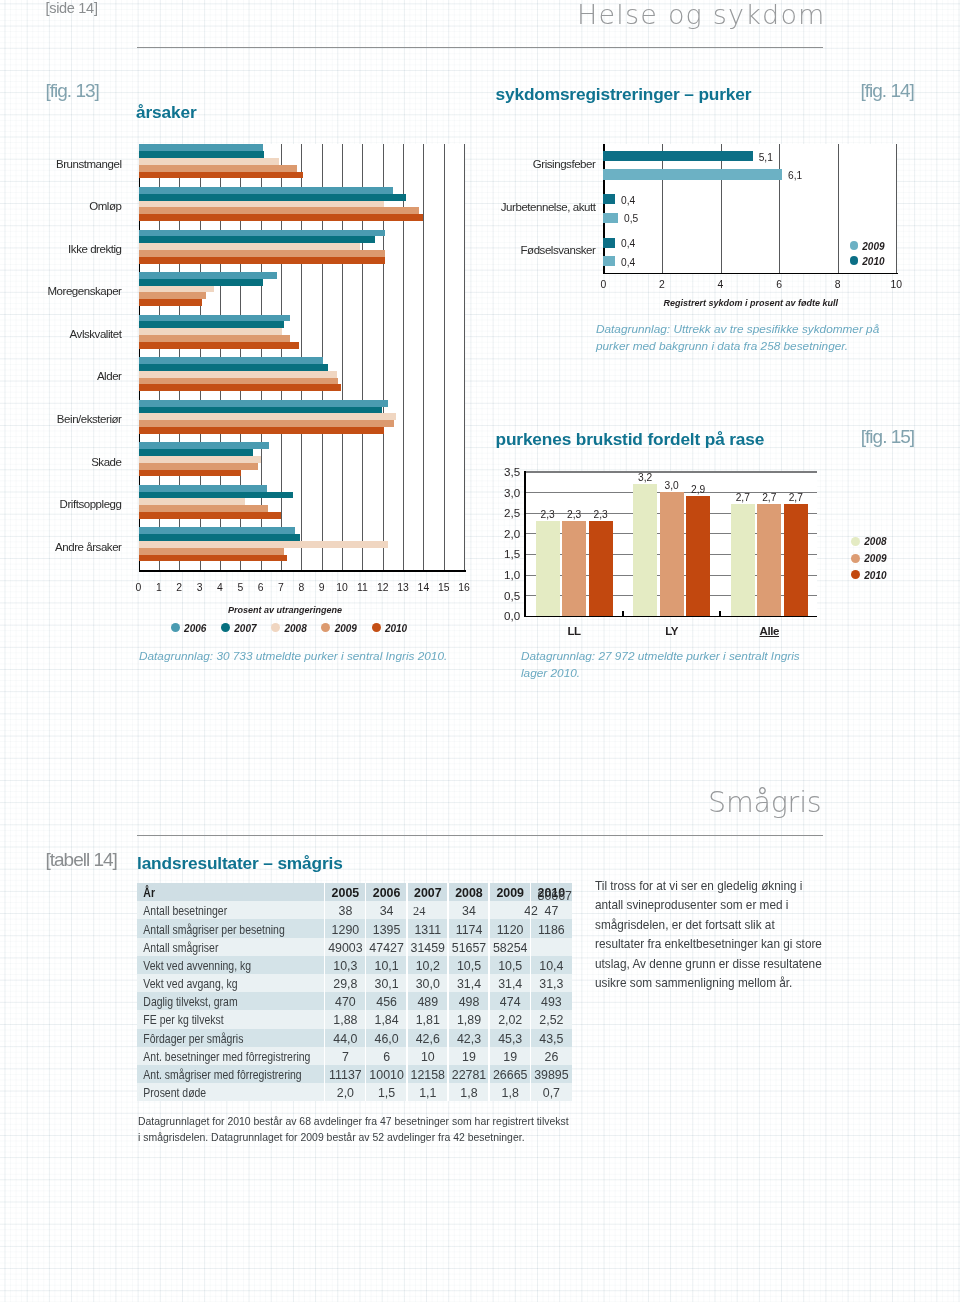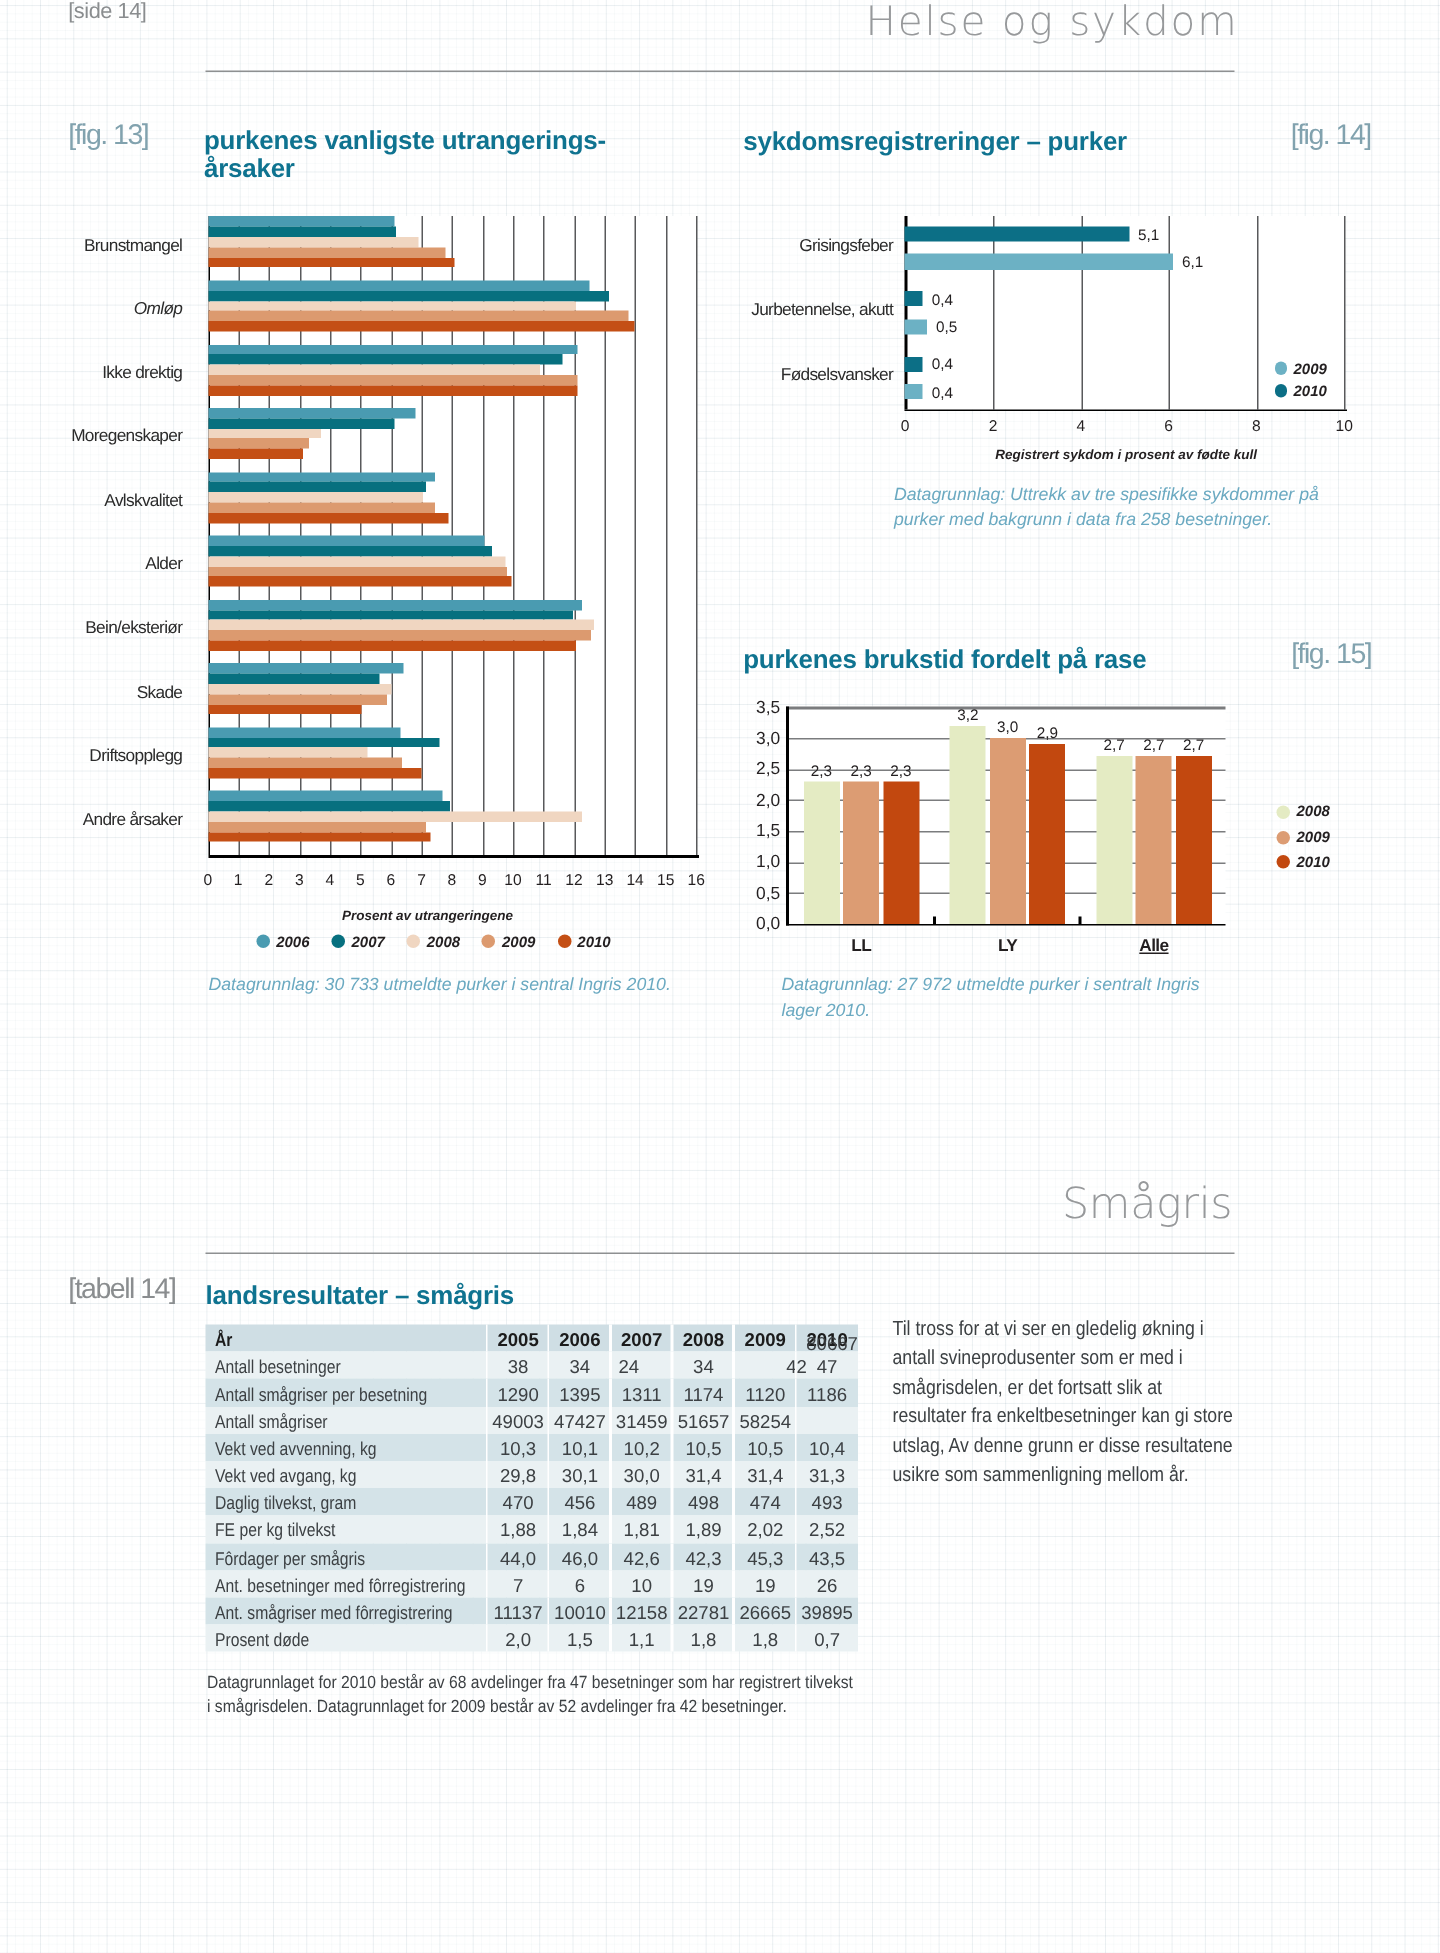--- a/index.html
+++ b/index.html
@@ -62,21 +62,21 @@
 <body>
 
 <div id="grid"></div>
 
 <div class="abs pagelabel" style="left:45.5px;top:-0.5px;">[side 14]</div>
 <div class="abs secttitle" style="left:577px;top:-1px;">Helse og sykdom</div>
 <div class="rule" style="left:137px;top:47px;width:686px;"></div>
 
 <div class="abs figlabel" style="left:45.5px;top:80px;">[fig. 13]</div>
 <div class="abs figtitle" style="left:136px;top:84px;width:330px;">
-  <span>purkenes vanligste utrangerings-</span><br>
+  <br>
   <span>årsaker</span>
 </div>
 <div id="fig13" class="abs" style="left:0;top:0;">
     <div class="abs" style="left:138.5px;top:144.4px;width:325.6px;height:425.6px;background:#fff;"></div>
     <div class="gl" style="left:138.5px;top:144.4px;height:425.6px;background:#000;width:1.4px;"></div>
     <div class="gl" style="left:158.8px;top:144.4px;height:425.6px;background:#58595b;width:0.9px;"></div>
     <div class="gl" style="left:179.2px;top:144.4px;height:425.6px;background:#58595b;width:0.9px;"></div>
     <div class="gl" style="left:199.6px;top:144.4px;height:425.6px;background:#58595b;width:0.9px;"></div>
     <div class="gl" style="left:219.9px;top:144.4px;height:425.6px;background:#58595b;width:0.9px;"></div>
     <div class="gl" style="left:240.3px;top:144.4px;height:425.6px;background:#58595b;width:0.9px;"></div>
@@ -96,21 +96,21 @@
     <div class="bar" style="left:138.5px;top:151.20px;width:125.2px;height:6.8px;background:#07707f;"></div>
     <div class="bar" style="left:138.5px;top:158.00px;width:140.4px;height:6.8px;background:#f0d6c1;"></div>
     <div class="bar" style="left:138.5px;top:164.80px;width:158.7px;height:6.8px;background:#dc9a6f;"></div>
     <div class="bar" style="left:138.5px;top:171.60px;width:164.8px;height:6.8px;background:#c44f15;"></div>
     <div class="abs catlabel" style="left:0;top:157.6px;width:121.5px;text-align:right;">Brunstmangel</div>
     <div class="bar" style="left:138.5px;top:186.96px;width:254.4px;height:6.8px;background:#4a9bb1;"></div>
     <div class="bar" style="left:138.5px;top:193.76px;width:267.6px;height:6.8px;background:#07707f;"></div>
     <div class="bar" style="left:138.5px;top:200.56px;width:245.2px;height:6.8px;background:#f0d6c1;"></div>
     <div class="bar" style="left:138.5px;top:207.36px;width:280.8px;height:6.8px;background:#dc9a6f;"></div>
     <div class="bar" style="left:138.5px;top:214.16px;width:284.9px;height:6.8px;background:#c44f15;"></div>
-    <div class="abs catlabel" style="left:0;top:200.2px;width:121.5px;text-align:right;font-style:italic;">Omløp</div>
+    <div class="abs catlabel" style="left:0;top:200.2px;width:121.5px;text-align:right;">Omløp</div>
     <div class="bar" style="left:138.5px;top:229.52px;width:246.2px;height:6.8px;background:#4a9bb1;"></div>
     <div class="bar" style="left:138.5px;top:236.32px;width:236.1px;height:6.8px;background:#07707f;"></div>
     <div class="bar" style="left:138.5px;top:243.12px;width:221.8px;height:6.8px;background:#f0d6c1;"></div>
     <div class="bar" style="left:138.5px;top:249.92px;width:246.2px;height:6.8px;background:#dc9a6f;"></div>
     <div class="bar" style="left:138.5px;top:256.72px;width:246.2px;height:6.8px;background:#c44f15;"></div>
     <div class="abs catlabel" style="left:0;top:242.7px;width:121.5px;text-align:right;">Ikke drektig</div>
     <div class="bar" style="left:138.5px;top:272.08px;width:138.4px;height:6.8px;background:#4a9bb1;"></div>
     <div class="bar" style="left:138.5px;top:278.88px;width:124.1px;height:6.8px;background:#07707f;"></div>
     <div class="bar" style="left:138.5px;top:285.68px;width:75.3px;height:6.8px;background:#f0d6c1;"></div>
     <div class="bar" style="left:138.5px;top:292.48px;width:67.2px;height:6.8px;background:#dc9a6f;"></div>
@@ -302,21 +302,21 @@
     <div class="abs tcellnum tbold" style="left:489.60px;top:886.20px;width:41.20px;height:15.18px;text-align:center;">2009</div>
     <div class="abs tsep" style="left:529.60px;top:883.10px;width:1.6px;height:18.18px;background:#ffffff;"></div>
     <div class="abs tcellnum tbold" style="left:530.80px;top:886.20px;width:41.20px;height:15.18px;text-align:center;">2010</div>
     <div class="abs trow" style="left:136.9px;top:901.28px;width:435.1px;height:18.18px;background:#eaf1f3;"></div>
     <div class="abs tcelllabel" style="left:136.90px;top:904.38px;width:187.90px;height:15.18px;text-align:left;">Antall besetninger</div>
     <div class="abs tsep" style="left:323.60px;top:901.28px;width:1.6px;height:18.18px;background:#ffffff;"></div>
     <div class="abs tcellnum" style="left:324.80px;top:904.38px;width:41.20px;height:15.18px;text-align:center;">38</div>
     <div class="abs tsep" style="left:364.80px;top:901.28px;width:1.6px;height:18.18px;background:#ffffff;"></div>
     <div class="abs tcellnum" style="left:366.00px;top:904.38px;width:41.20px;height:15.18px;text-align:center;">34</div>
     <div class="abs tsep" style="left:406.00px;top:901.28px;width:1.6px;height:18.18px;background:#ffffff;"></div>
-    <div class="abs tcellnum" style="left:407.20px;top:904.38px;width:24px;height:15.18px;text-align:center;">24</div>
+    <div class="abs tcellnum" style="left:407.20px;top:904.38px;width:24px;height:15.18px;text-align:center;font-family:Liberation Serif, serif;">24</div>
     <div class="abs tsep" style="left:447.20px;top:901.28px;width:1.6px;height:18.18px;background:#ffffff;"></div>
     <div class="abs tcellnum" style="left:448.40px;top:904.38px;width:41.20px;height:15.18px;text-align:center;">34</div>
     <div class="abs tsep" style="left:488.40px;top:901.28px;width:1.6px;height:18.18px;background:#ffffff;"></div>
     <div class="abs tcellnum" style="left:489.60px;top:904.38px;width:57px;height:15.18px;text-align:center;padding-left:13px;">42</div>
     <div class="abs tsep" style="left:529.60px;top:901.28px;width:1.6px;height:18.18px;background:#ffffff;"></div>
     <div class="abs tcellnum" style="left:530.80px;top:904.38px;width:41.20px;height:15.18px;text-align:center;">47</div>
     <div class="abs trow" style="left:136.9px;top:919.46px;width:435.1px;height:18.18px;background:#d4e3e8;"></div>
     <div class="abs tcelllabel" style="left:136.90px;top:922.56px;width:187.90px;height:15.18px;text-align:left;">Antall smågriser per besetning</div>
     <div class="abs tsep" style="left:323.60px;top:919.46px;width:1.6px;height:18.18px;background:#ffffff;"></div>
     <div class="abs tcellnum" style="left:324.80px;top:922.56px;width:41.20px;height:15.18px;text-align:center;">1290</div>

